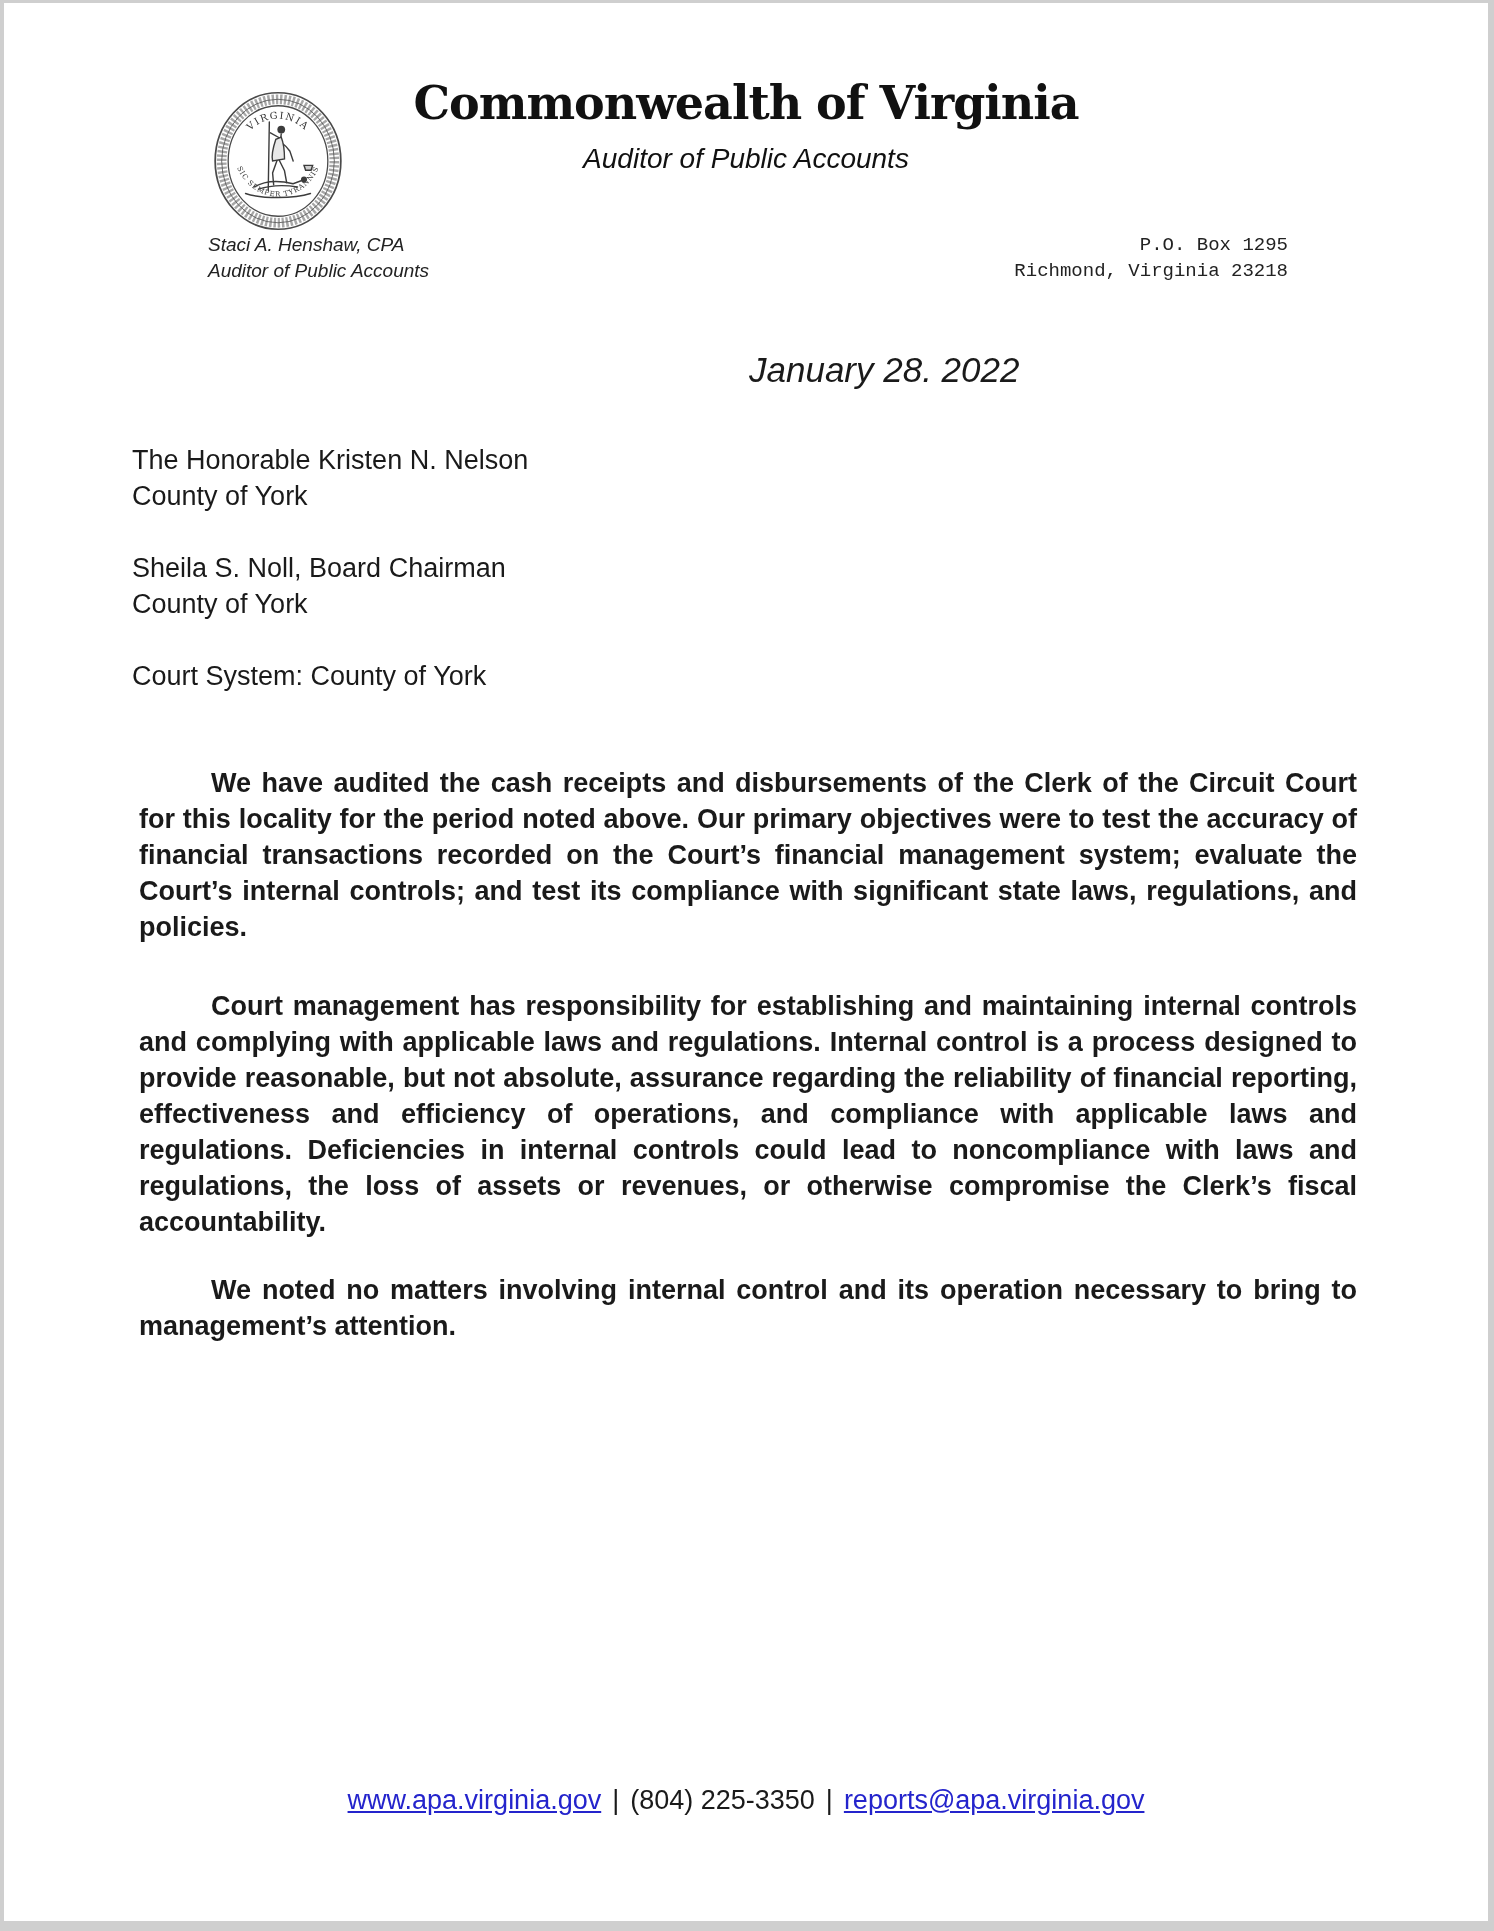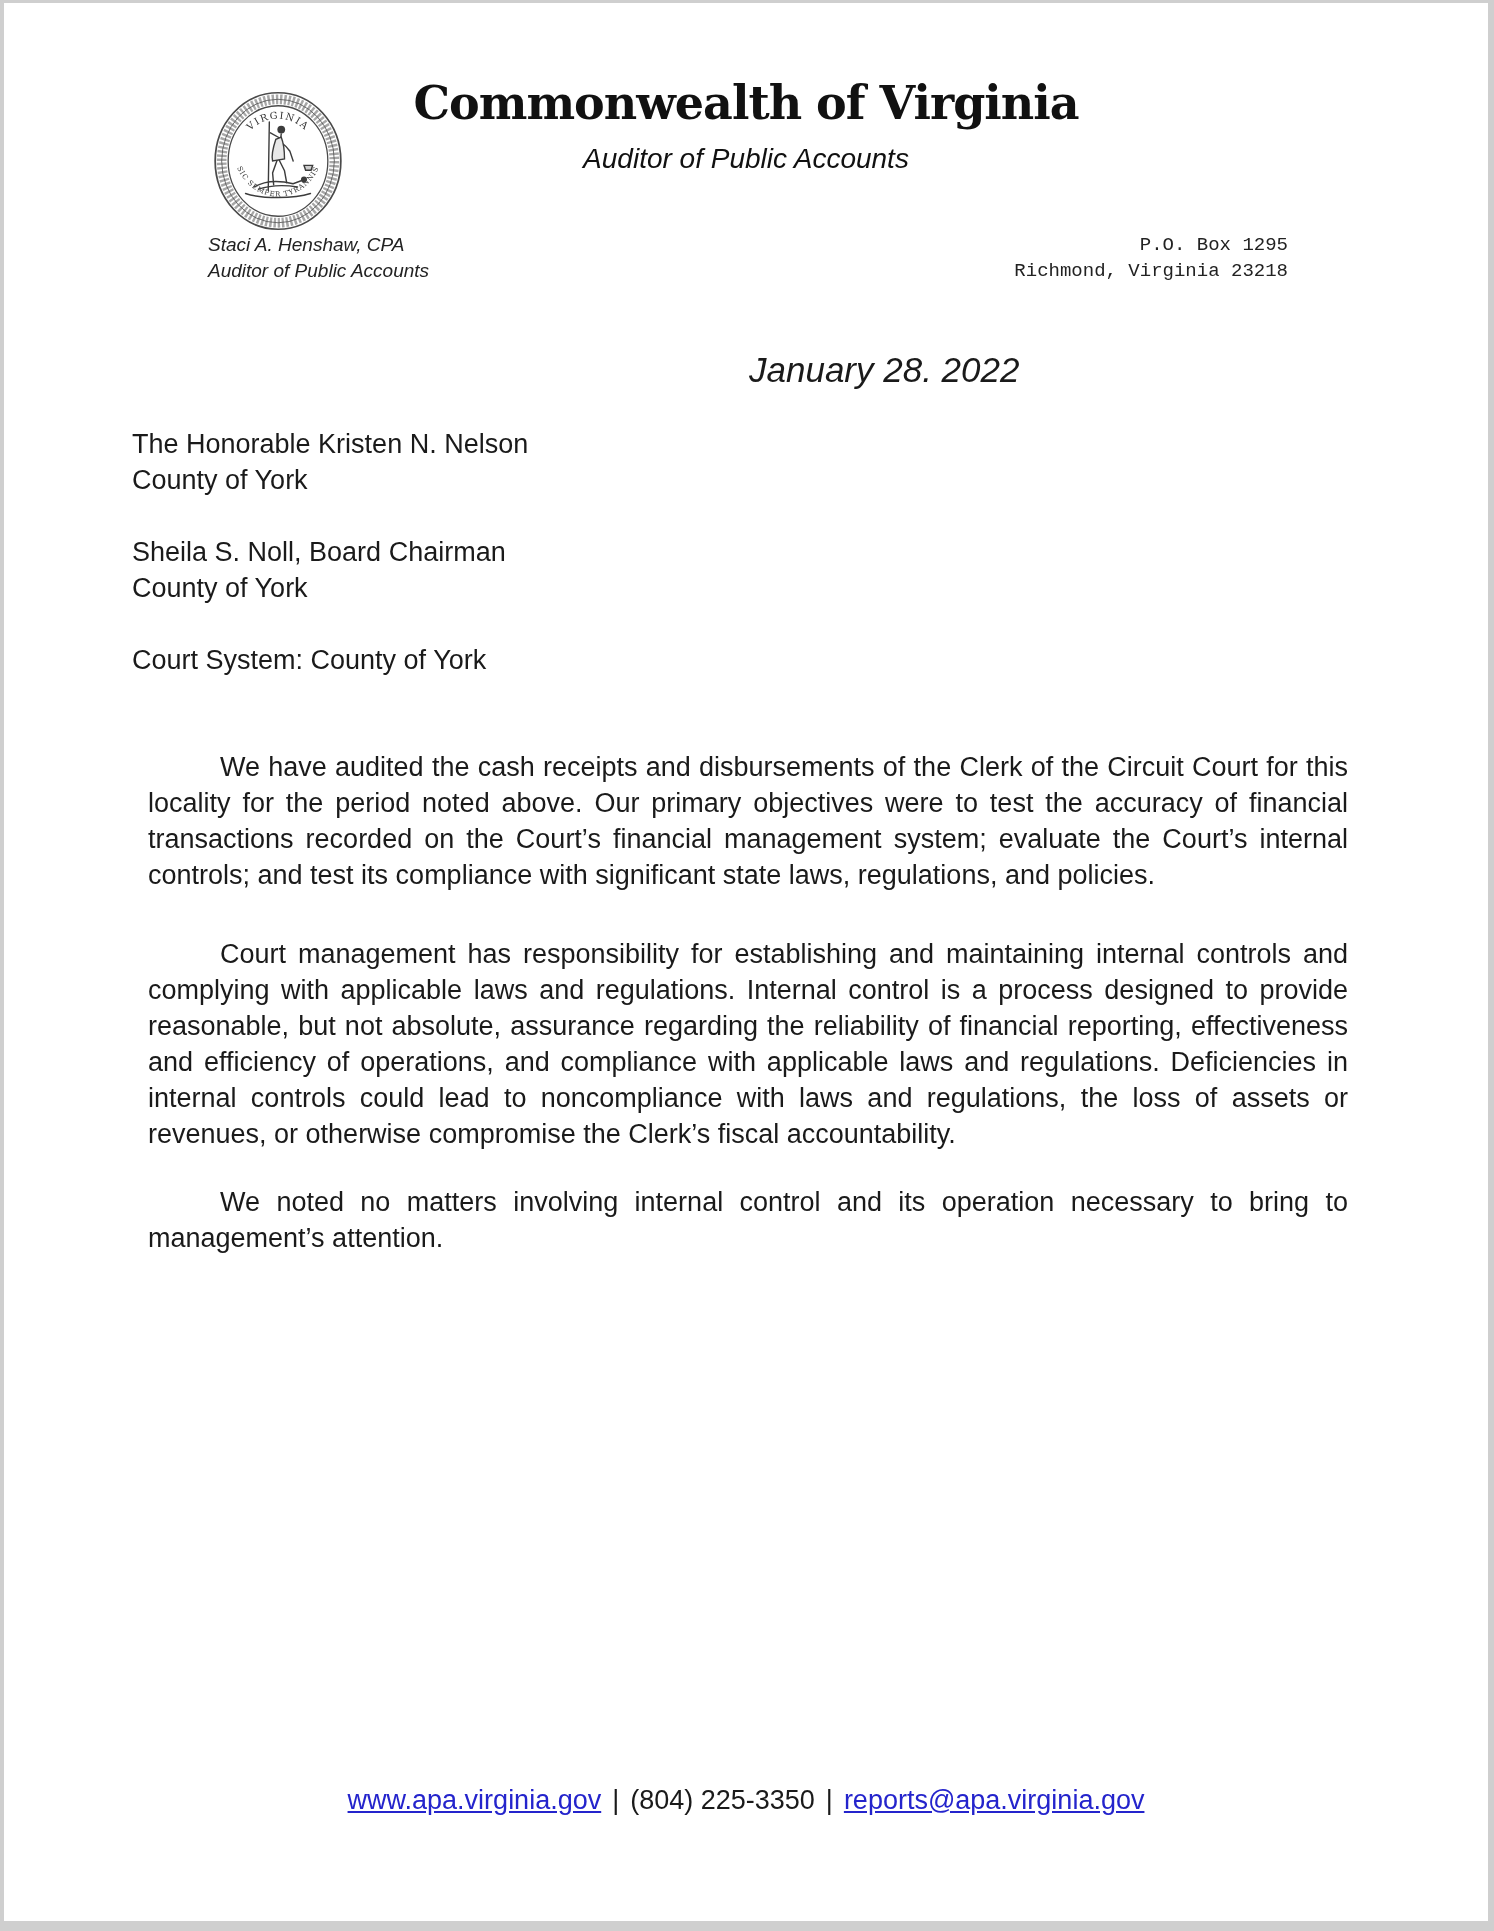--- a/index.html
+++ b/index.html
@@ -71,29 +71,30 @@
     font-size: 35px;
     line-height: 36px;
     font-style: italic;
   }
   .letter-body {
     position: absolute;
     left: 128px; right: 124px; top: 423px;
     font-size: 27px;
     line-height: 36px;
   }
-  .addr-block { margin: 0 0 36px 0; }
+  .addr-block { margin: 16px 0 36px 0; }
   .addr-block div { white-space: pre-wrap; }
   .audit-block { margin: 0; }
   .audit-block div { white-space: pre-wrap; }
 
   .letter-body p {
-    margin: 16px;
+    margin: 7px;
     text-align: justify;
     text-indent: 72px;
+    font-weight: bold;
   }
   .p1 { margin-top: 71px !important; }
   .section-heading {
     margin: 27px 0 0 0;
     font-size: 27px;
     font-weight: normal;
     line-height: 36px;
     text-decoration: underline;
   }
   .p2 { margin-top: 43px !important; }

